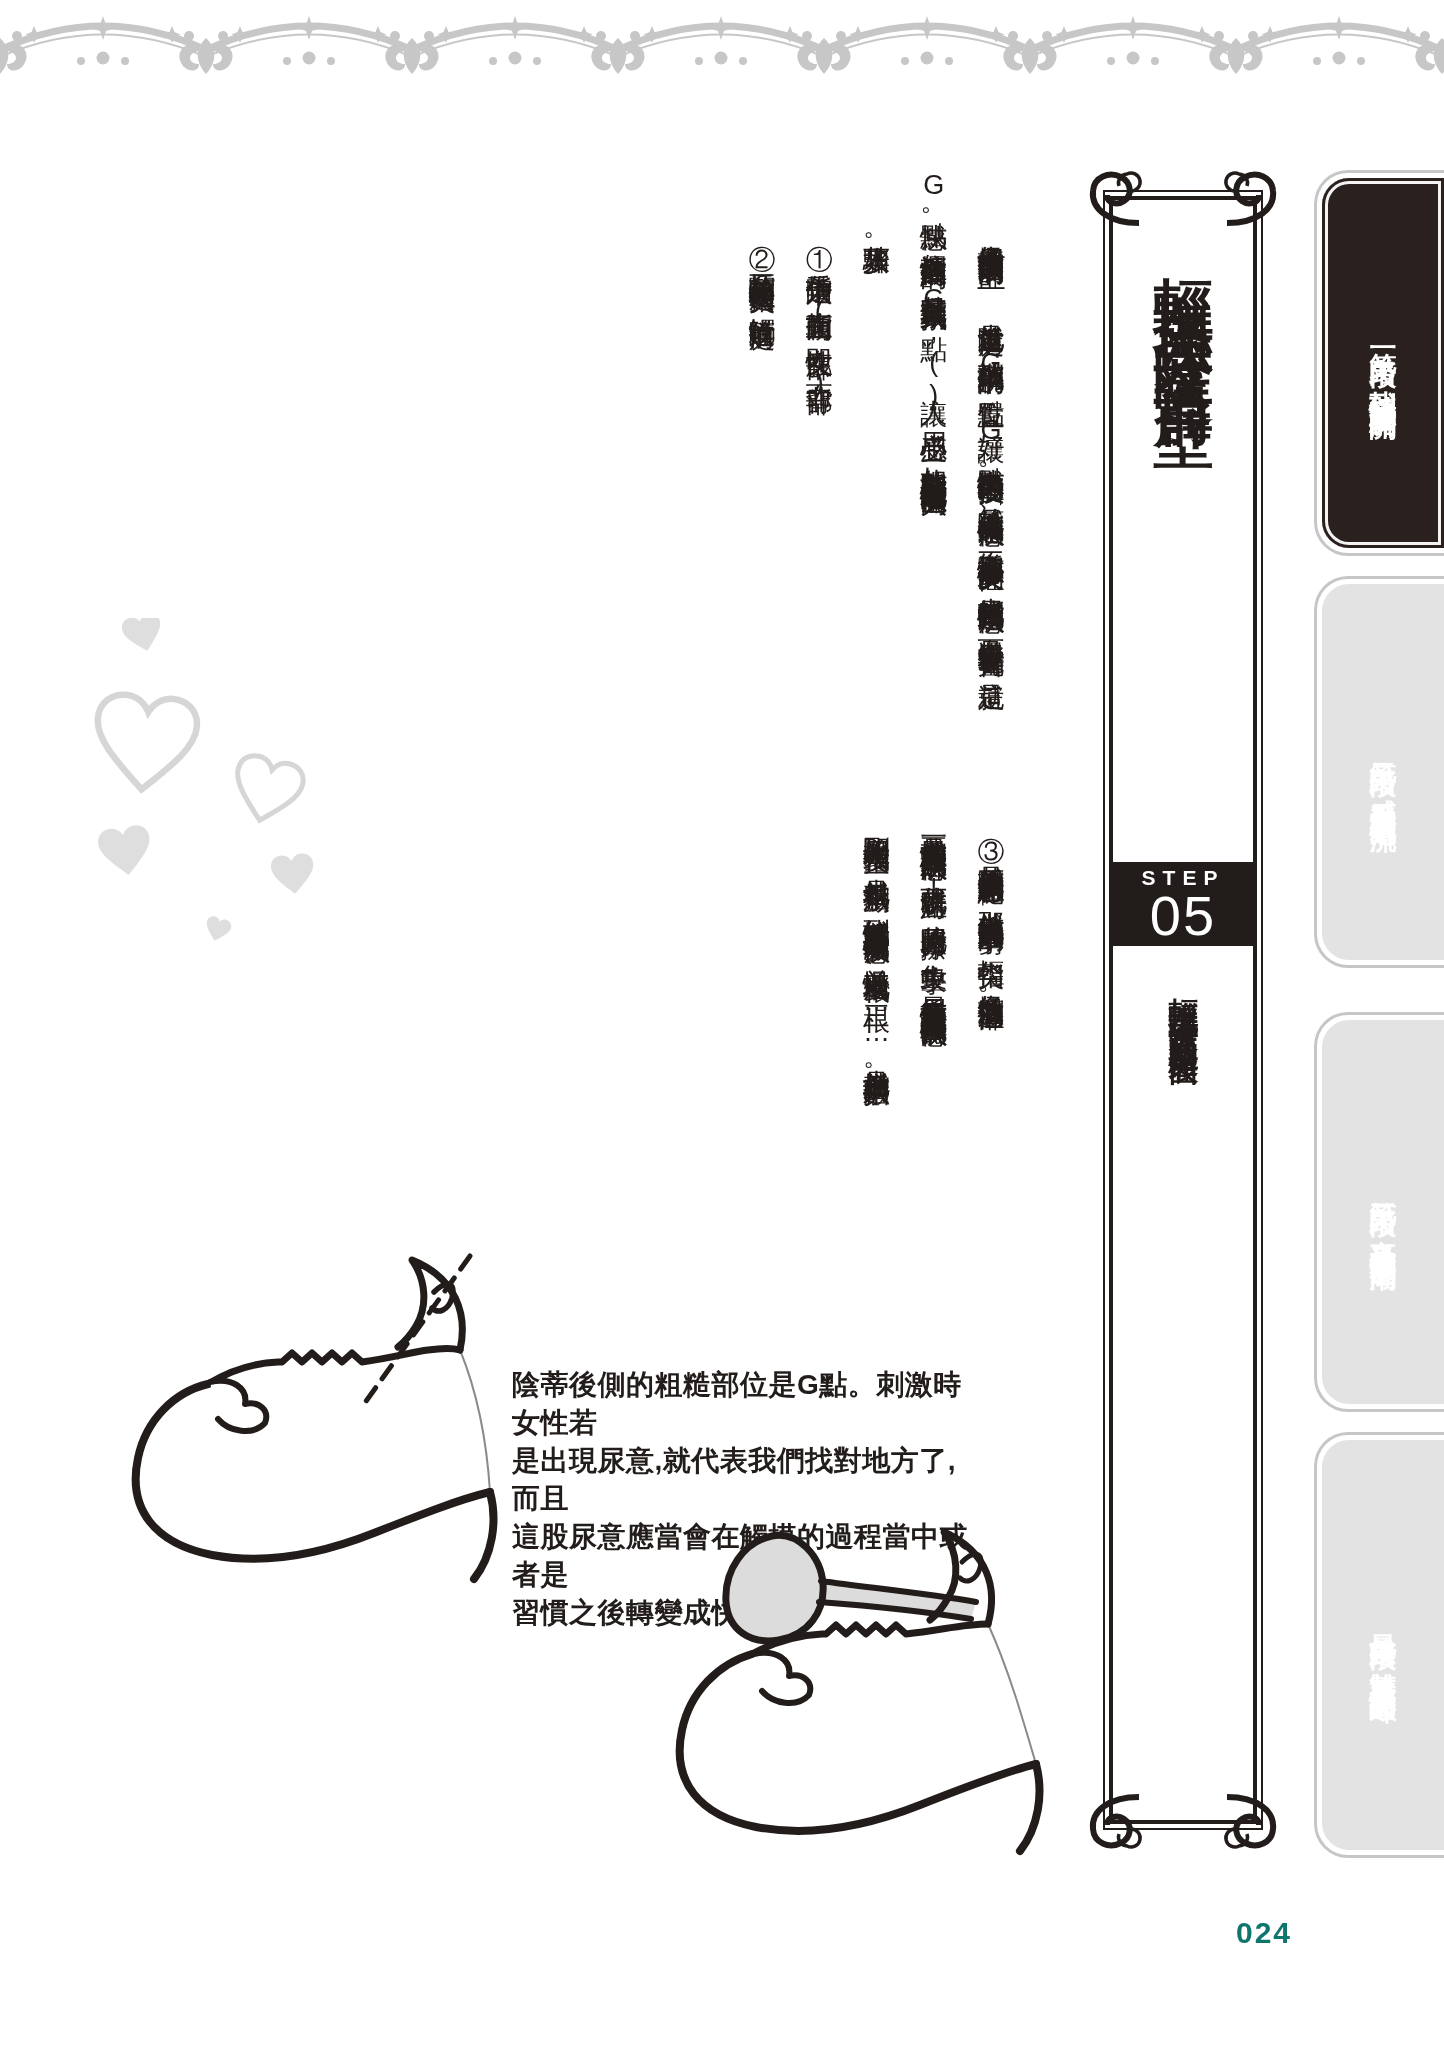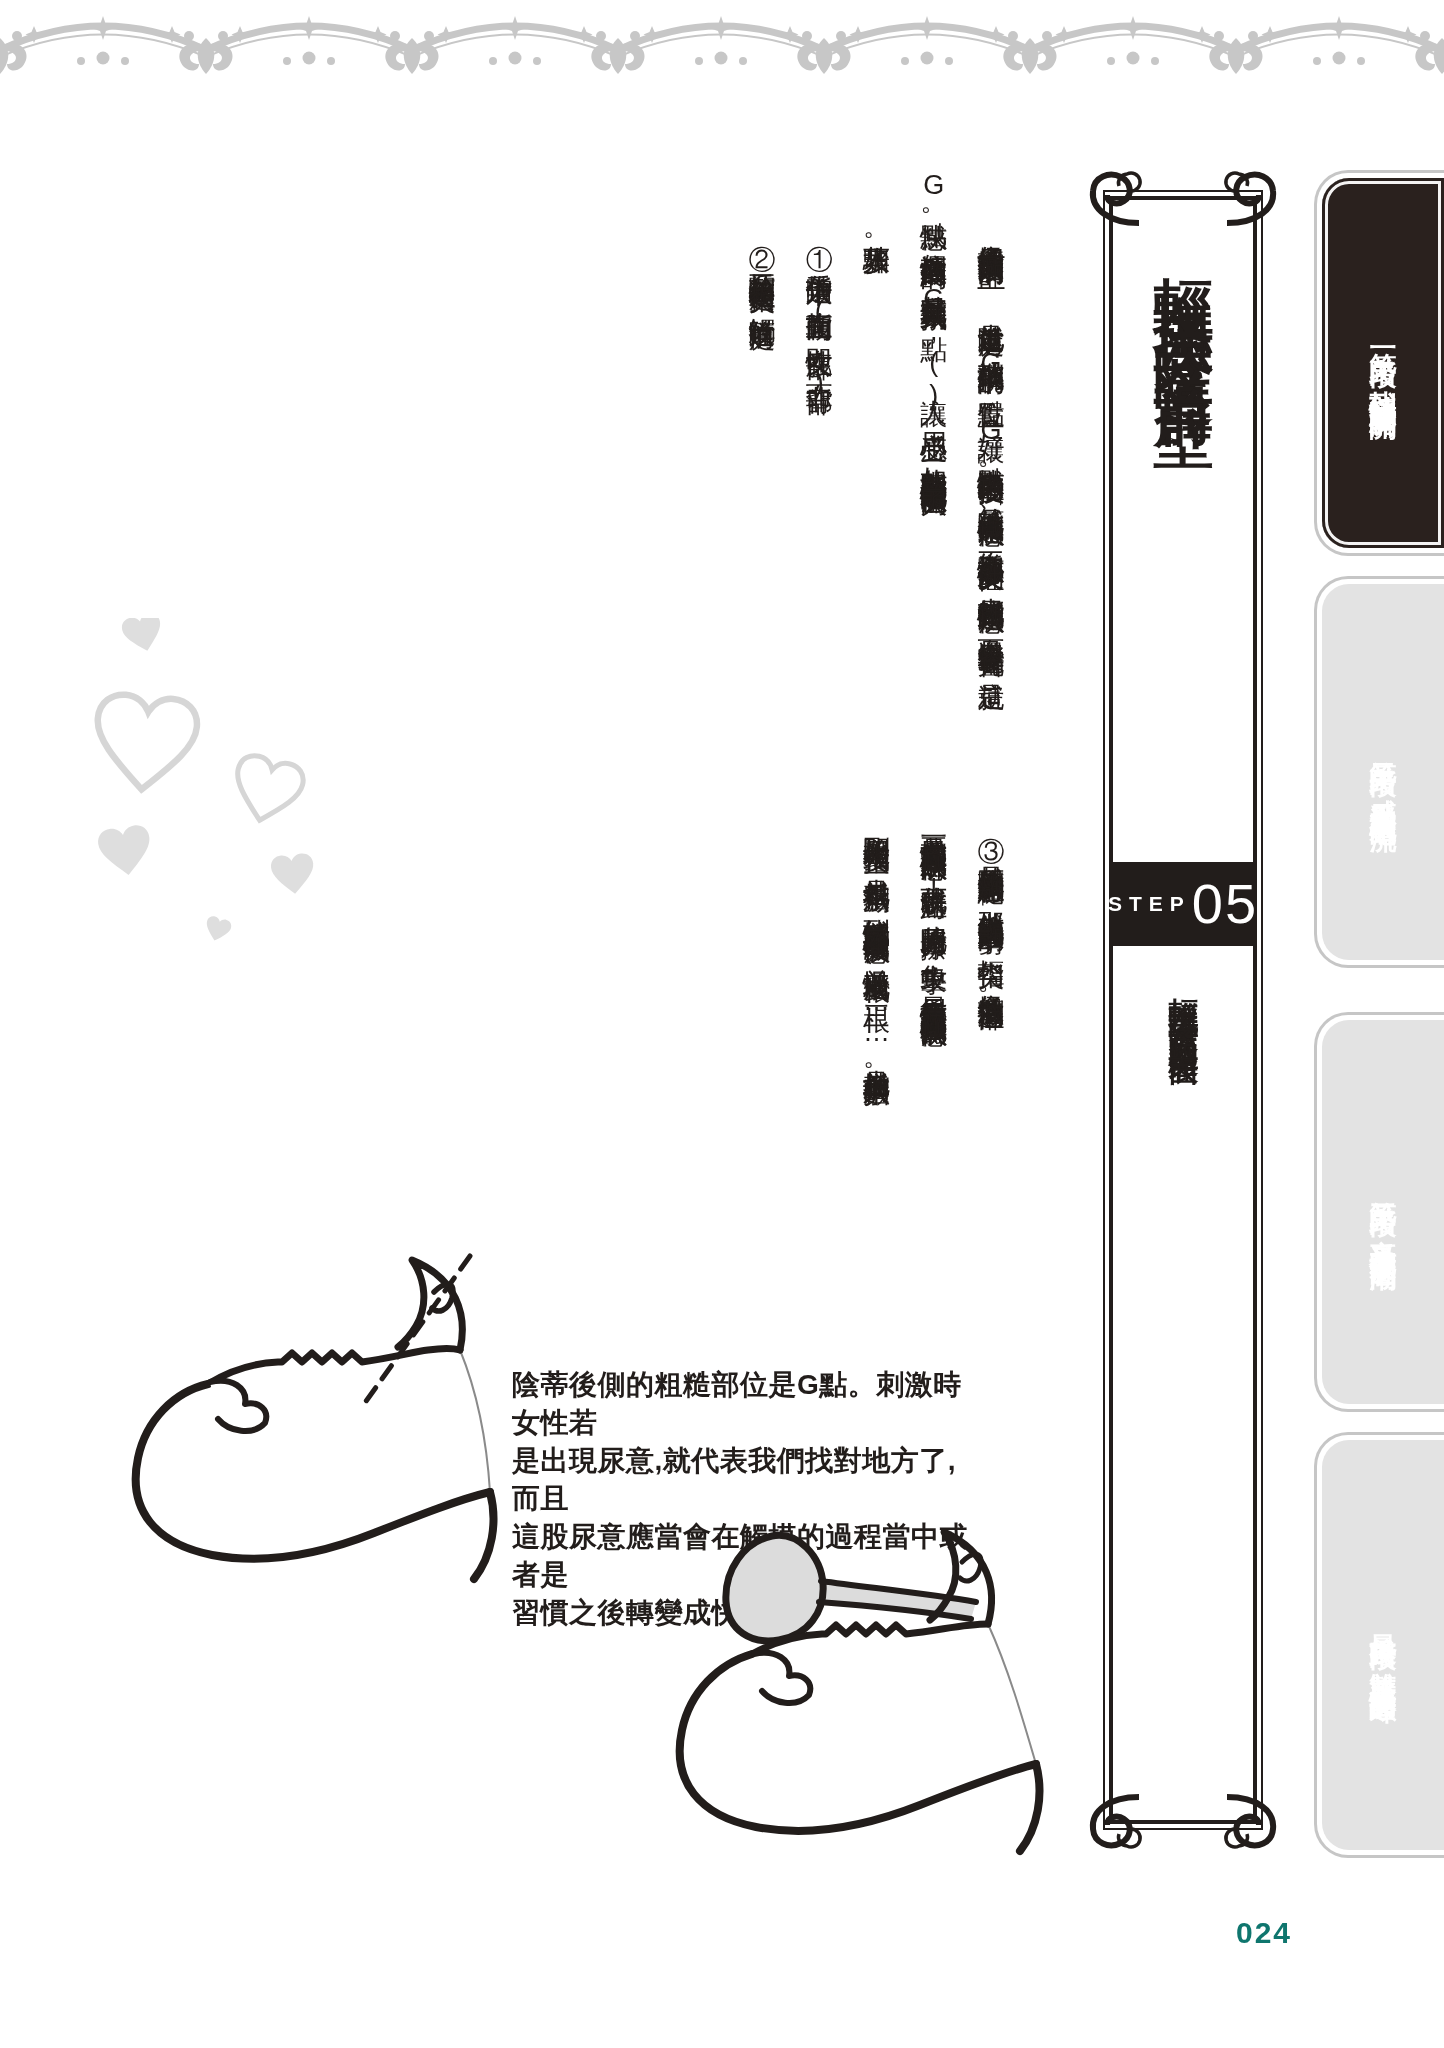--- a/index.html
+++ b/index.html
@@ -28,21 +28,21 @@
   .corner{position:absolute;width:64px;height:64px;}
   .corner.tl{left:-26px;top:-27px;}
   .corner.tr{right:-26px;top:-27px;transform:scaleX(-1);}
   .corner.bl{left:-26px;bottom:-27px;transform:scaleY(-1);}
   .corner.br{right:-26px;bottom:-27px;transform:scale(-1,-1);}
 
   .page-title{position:absolute;top:38px;left:50%;transform:translateX(-50%);
        writing-mode:vertical-rl;text-orientation:upright;white-space:nowrap;
        font-size:60px;font-weight:600;letter-spacing:18px;}
   .step-badge{position:absolute;left:4px;right:4px;top:670px;height:84px;background:#221d1b;
-       color:#fff;display:flex;flex-direction:row;align-items:center;justify-content:center;gap:1px;}
+       color:#fff;display:flex;flex-direction:column;align-items:center;justify-content:center;gap:1px;}
   .step-label{font-size:21px;font-weight:bold;letter-spacing:7px;}
   .step-number{font-size:56px;font-weight:normal;line-height:.9;letter-spacing:2px;text-align:center;}
   .subtitle{position:absolute;top:782px;left:50%;transform:translateX(-50%);
        writing-mode:vertical-rl;text-orientation:upright;white-space:nowrap;
        font-size:30px;font-weight:bold;letter-spacing:5px;}
 
   
   .vblock{position:absolute;writing-mode:vertical-rl;text-orientation:upright;
           font-size:27px;line-height:2.12;letter-spacing:1px;}
   #block1{right:425px;top:170px;height:517px;}

